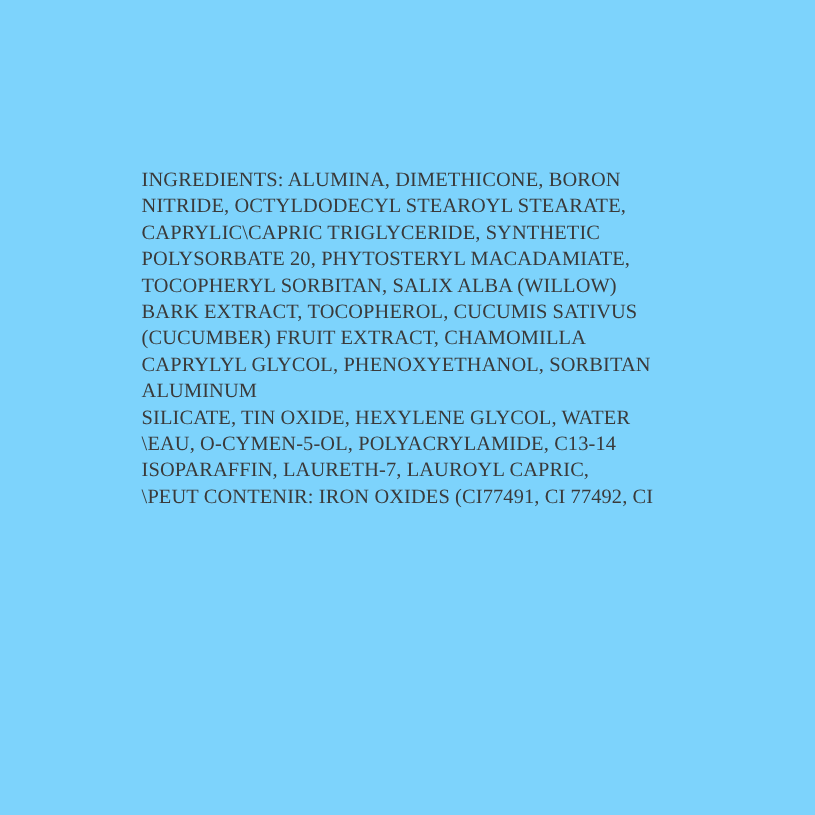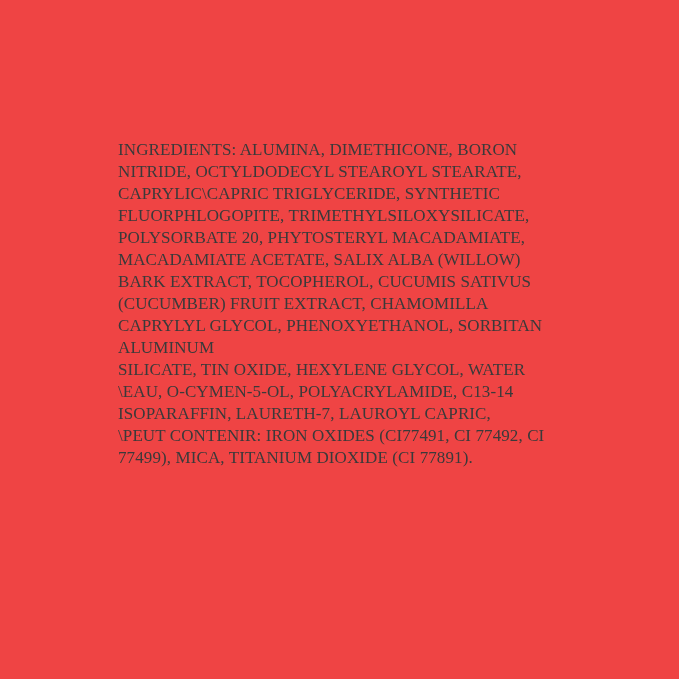--- a/index.html
+++ b/index.html
@@ -4,21 +4,21 @@
 <style>
   html, body {
     margin: 0;
     padding: 0;
     background: #ffffff;
   }
   .page {
     position: relative;
     width: 679px;
     height: 679px;
-    background: #ef4444;
+    background: #7dd3fc;
     overflow: hidden;
     font-family: "Liberation Serif", "DejaVu Serif", serif;
   }
   .ingredients-block {
     position: absolute;
     left: 118px;
     top: 139px;
     width: 470px;
     font-size: 17px;
     line-height: 22px;
@@ -30,26 +30,24 @@
   }
 </style>
 </head>
 <body>
 
 <div class="page">
   <div class="ingredients-block">
     <div class="ingredients-line">INGREDIENTS: ALUMINA, DIMETHICONE, BORON</div>
     <div class="ingredients-line">NITRIDE, OCTYLDODECYL STEAROYL STEARATE,</div>
     <div class="ingredients-line">CAPRYLIC\CAPRIC TRIGLYCERIDE, SYNTHETIC</div>
-    <div class="ingredients-line">FLUORPHLOGOPITE, TRIMETHYLSILOXYSILICATE,</div>
     <div class="ingredients-line">POLYSORBATE 20, PHYTOSTERYL MACADAMIATE,</div>
-    <div class="ingredients-line">MACADAMIATE ACETATE, SALIX ALBA (WILLOW)</div>
+    <div class="ingredients-line">TOCOPHERYL SORBITAN, SALIX ALBA (WILLOW)</div>
     <div class="ingredients-line">BARK EXTRACT, TOCOPHEROL, CUCUMIS SATIVUS</div>
     <div class="ingredients-line">(CUCUMBER) FRUIT EXTRACT, CHAMOMILLA</div>
     <div class="ingredients-line">CAPRYLYL GLYCOL, PHENOXYETHANOL, SORBITAN</div>
     <div class="ingredients-line">ALUMINUM</div>
     <div class="ingredients-line">SILICATE, TIN OXIDE, HEXYLENE GLYCOL, WATER</div>
     <div class="ingredients-line">\EAU, O-CYMEN-5-OL, POLYACRYLAMIDE, C13-14</div>
     <div class="ingredients-line">ISOPARAFFIN, LAURETH-7, LAUROYL CAPRIC,</div>
     <div class="ingredients-line">\PEUT CONTENIR: IRON OXIDES (CI77491, CI 77492, CI</div>
-    <div class="ingredients-line">77499), MICA, TITANIUM DIOXIDE (CI 77891).</div>
   </div>
 </div>
 
 </body></html>

